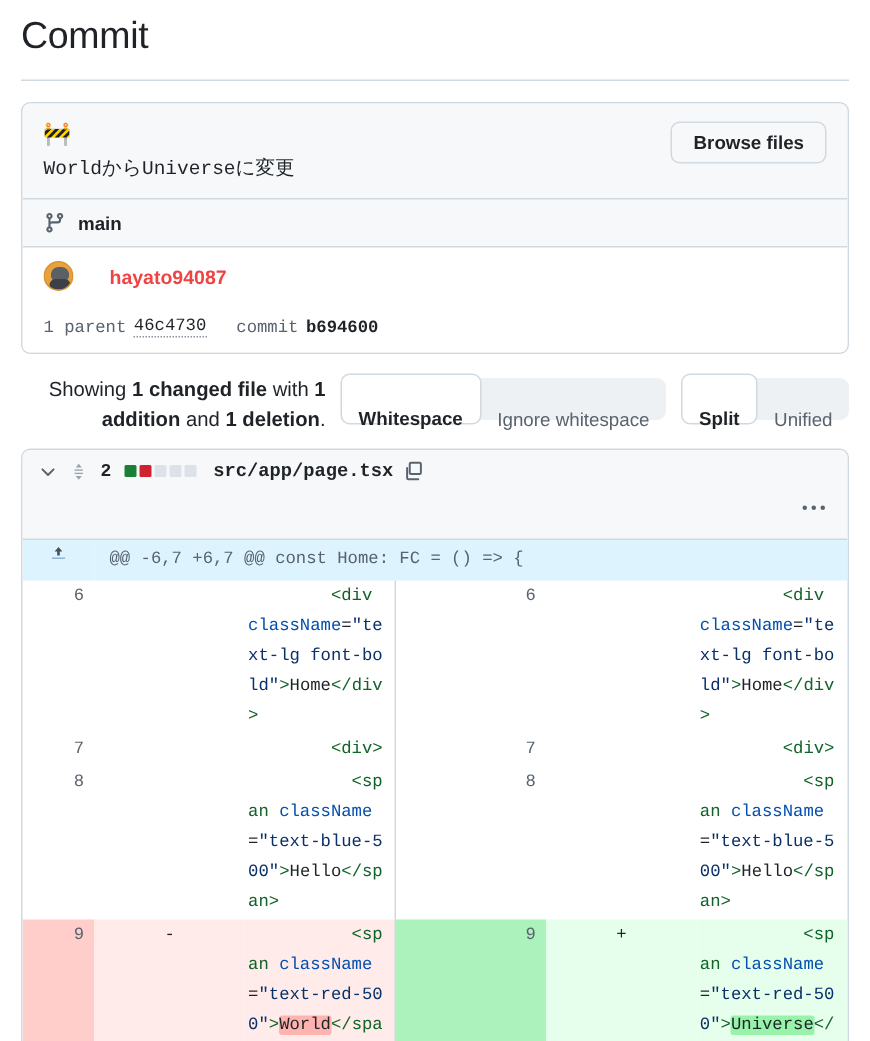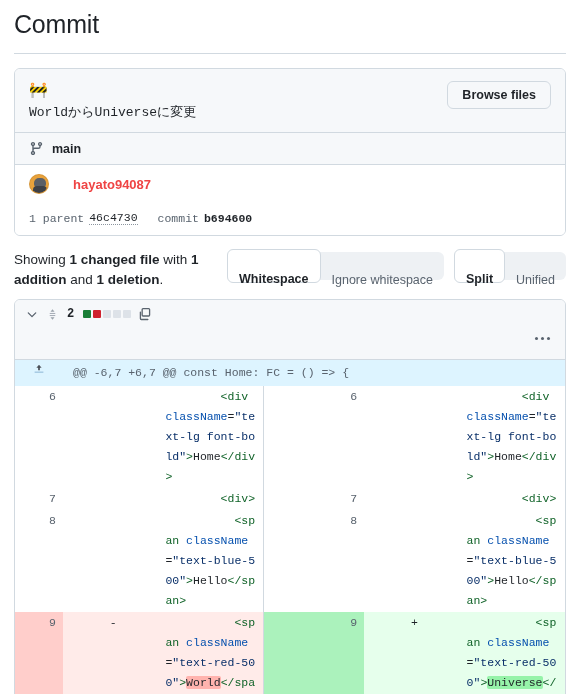--- a/index.html
+++ b/index.html
@@ -140,20 +140,21 @@
   .sha-plain { color: #1f2328; font-weight: 700; }
   .sha-gap { display: inline-block; width: 10px; }
 
   
   .showing-row {
     display: flex;
     align-items: flex-start;
     justify-content: space-between;
     margin: 14px 0 10px 0;
     gap: 10px;
+    text-align: right;
   }
   .showing-text {
     font-size: 13.5px;
     line-height: 1.45;
     color: #1f2328;
     max-width: 225px;
   }
   .showing-text b { font-weight: 700; }
   .toolbar { display: flex; gap: 10px; align-items: flex-start; padding-top: 2px; }
   .seg {
@@ -378,20 +379,21 @@
         </svg>
       </span>
       <span class="stat-count">2</span>
       <span class="stat-blocks">
         <span class="blk add"></span>
         <span class="blk del"></span>
         <span class="blk none"></span>
         <span class="blk none"></span>
         <span class="blk none"></span>
       </span>
+      <span class="file-path">src/app/page.tsx</span>
       <span class="icon-btn">
         <svg width="14" height="14" viewBox="0 0 16 16">
           <path fill="#59636e" d="M5.75 1h6.5A1.75 1.75 0 0 1 14 2.75v6.5A1.75 1.75 0 0 1 12.25 11h-6.5A1.75 1.75 0 0 1 4 9.25v-6.5A1.75 1.75 0 0 1 5.75 1Zm0 1.5a.25.25 0 0 0-.25.25v6.5c0 .138.112.25.25.25h6.5a.25.25 0 0 0 .25-.25v-6.5a.25.25 0 0 0-.25-.25Z"></path>
           <path fill="#59636e" d="M2 5.75a.75.75 0 0 1 1.5 0v7.5c0 .138.112.25.25.25h7.5a.75.75 0 0 1 0 1.5h-7.5A1.75 1.75 0 0 1 2 13.25Z"></path>
         </svg>
       </span>
     </div>
 
     <div class="kebab-row">
       <span class="kebab">

